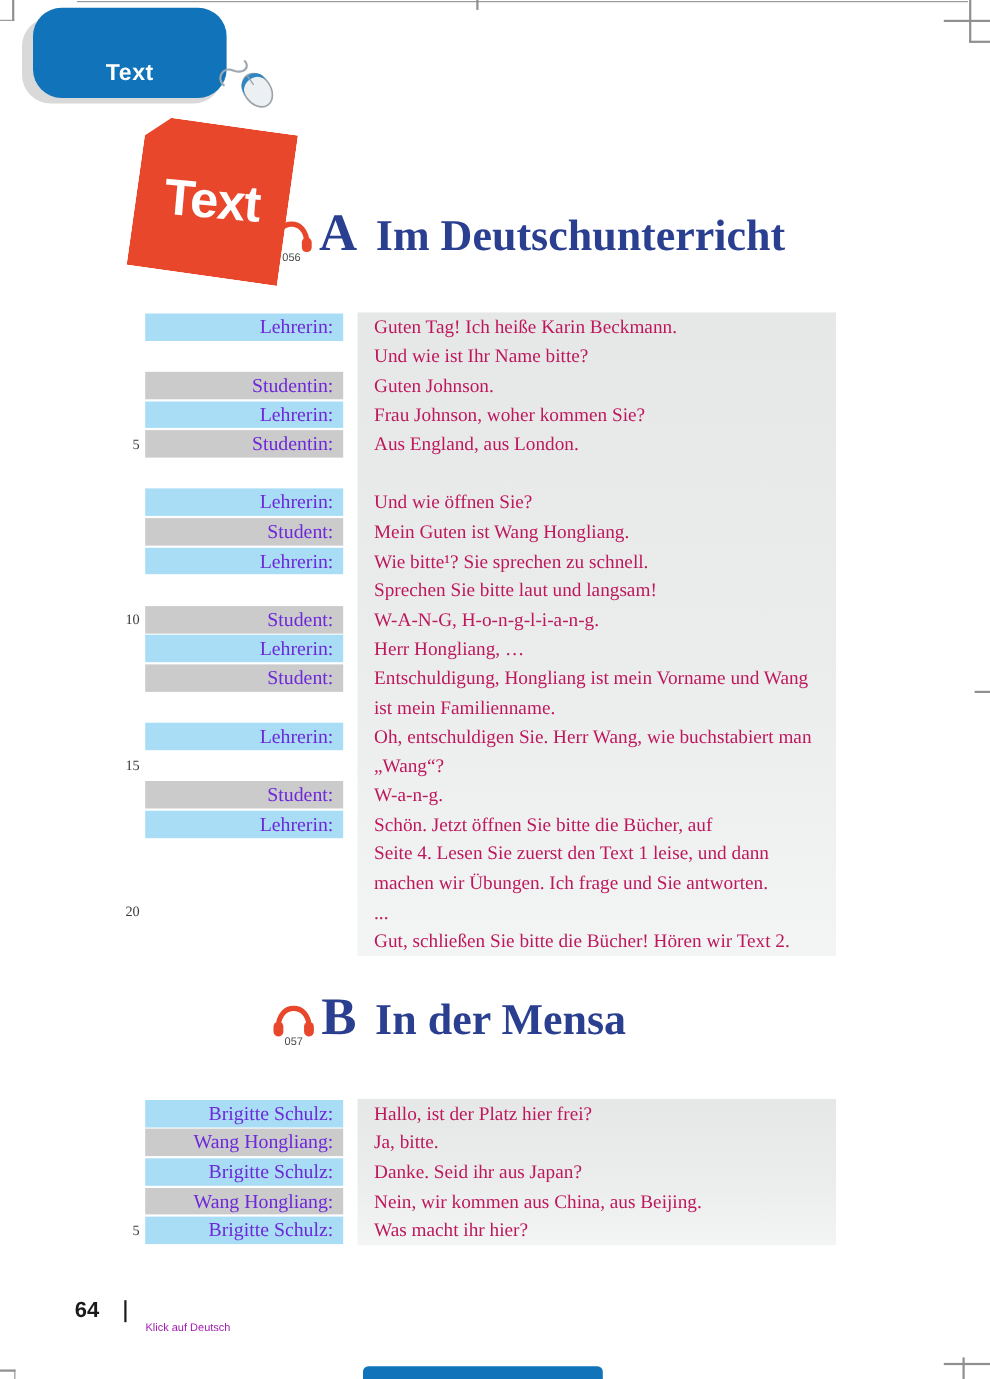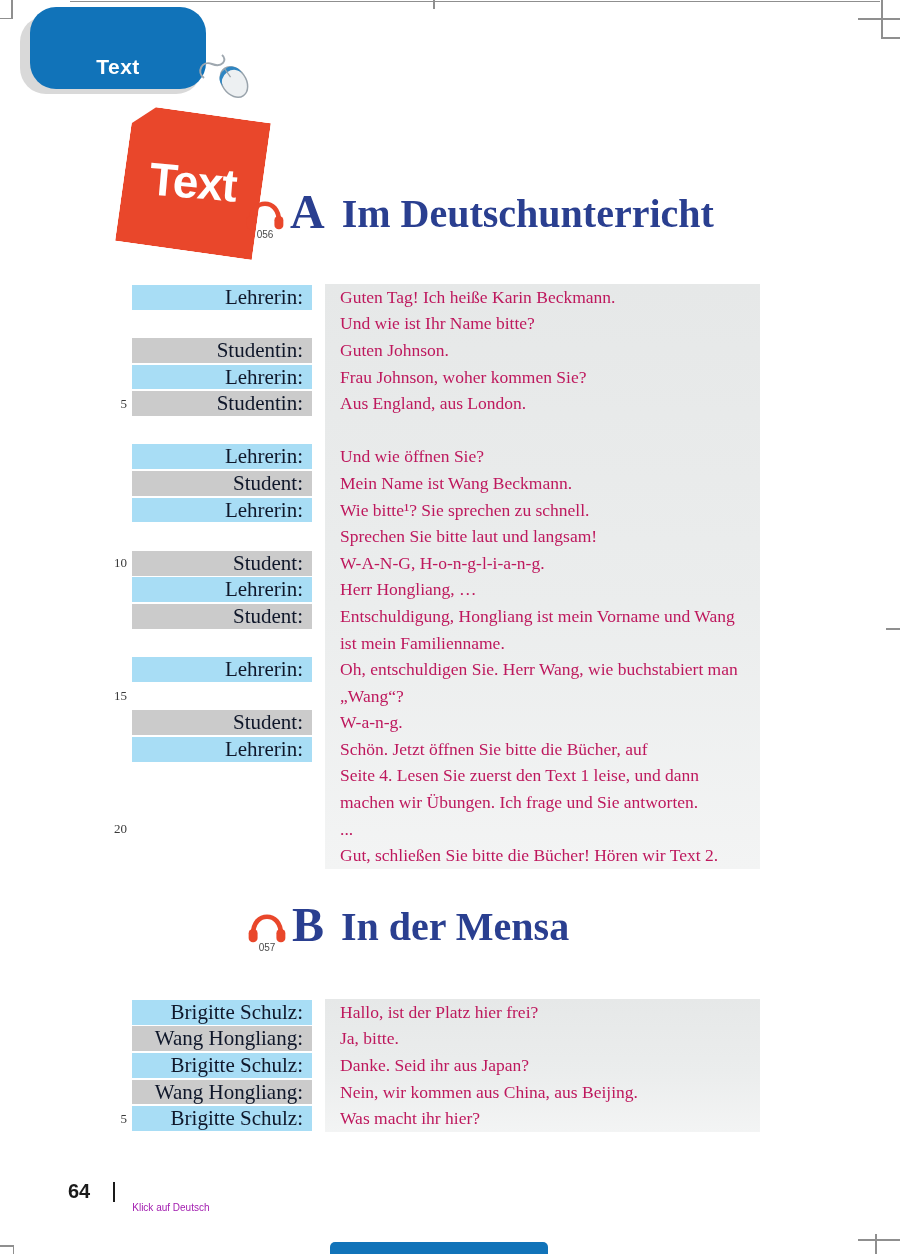--- a/index.html
+++ b/index.html
@@ -38,21 +38,21 @@
 
   
   .dialog{position:absolute;left:97px;width:663px;}
   .dbg{position:absolute;left:228px;top:0;width:435px;height:100%;
        background:linear-gradient(180deg,#e6e8e8 0%,#ebeded 55%,#f3f4f4 100%);}
   .drow{position:relative;display:flex;height:26.6px;}
   .dnum{width:30px;text-align:right;padding-right:4px;font-size:13px;color:#3a3a3a;
         align-self:center;flex:none;}
   .dlabel{width:180px;flex:none;margin-left:1px;height:24.8px;align-self:center;
           display:flex;align-items:center;justify-content:flex-end;
-          padding-right:9px;box-sizing:border-box;font-size:21px;color:#0f172a;}
+          padding-right:9px;box-sizing:border-box;font-size:18px;color:#6d28d9;}
   .dlabel.blue{background:#a8ddf5;}
   .dlabel.gray{background:#cbcbcb;}
   .dlabel.none{background:transparent;}
   .dtext{flex:1;align-self:center;padding-left:28px;font-size:17.5px;color:#be185d;
          white-space:nowrap;}
 
   
   .footer{position:absolute;left:68px;top:1170px;display:flex;align-items:center;
           font-family:"Liberation Sans","DejaVu Sans",sans-serif;}
   .pageno{font-size:20px;font-weight:bold;color:#1a1a1a;}
@@ -145,21 +145,21 @@
         <span class="dtext"></span>
       </div>
       <div class="drow">
         <span class="dnum"></span>
         <span class="dlabel blue">Lehrerin:</span>
         <span class="dtext">Und wie öffnen Sie?</span>
       </div>
       <div class="drow">
         <span class="dnum"></span>
         <span class="dlabel gray">Student:</span>
-        <span class="dtext">Mein Name ist Wang Beckmann.</span>
+        <span class="dtext">Mein Guten ist Wang Hongliang.</span>
       </div>
       <div class="drow">
         <span class="dnum"></span>
         <span class="dlabel blue">Lehrerin:</span>
         <span class="dtext">Wie bitte¹? Sie sprechen zu schnell.</span>
       </div>
       <div class="drow">
         <span class="dnum"></span>
         <span class="dlabel none"></span>
         <span class="dtext">Sprechen Sie bitte laut und langsam!</span>

